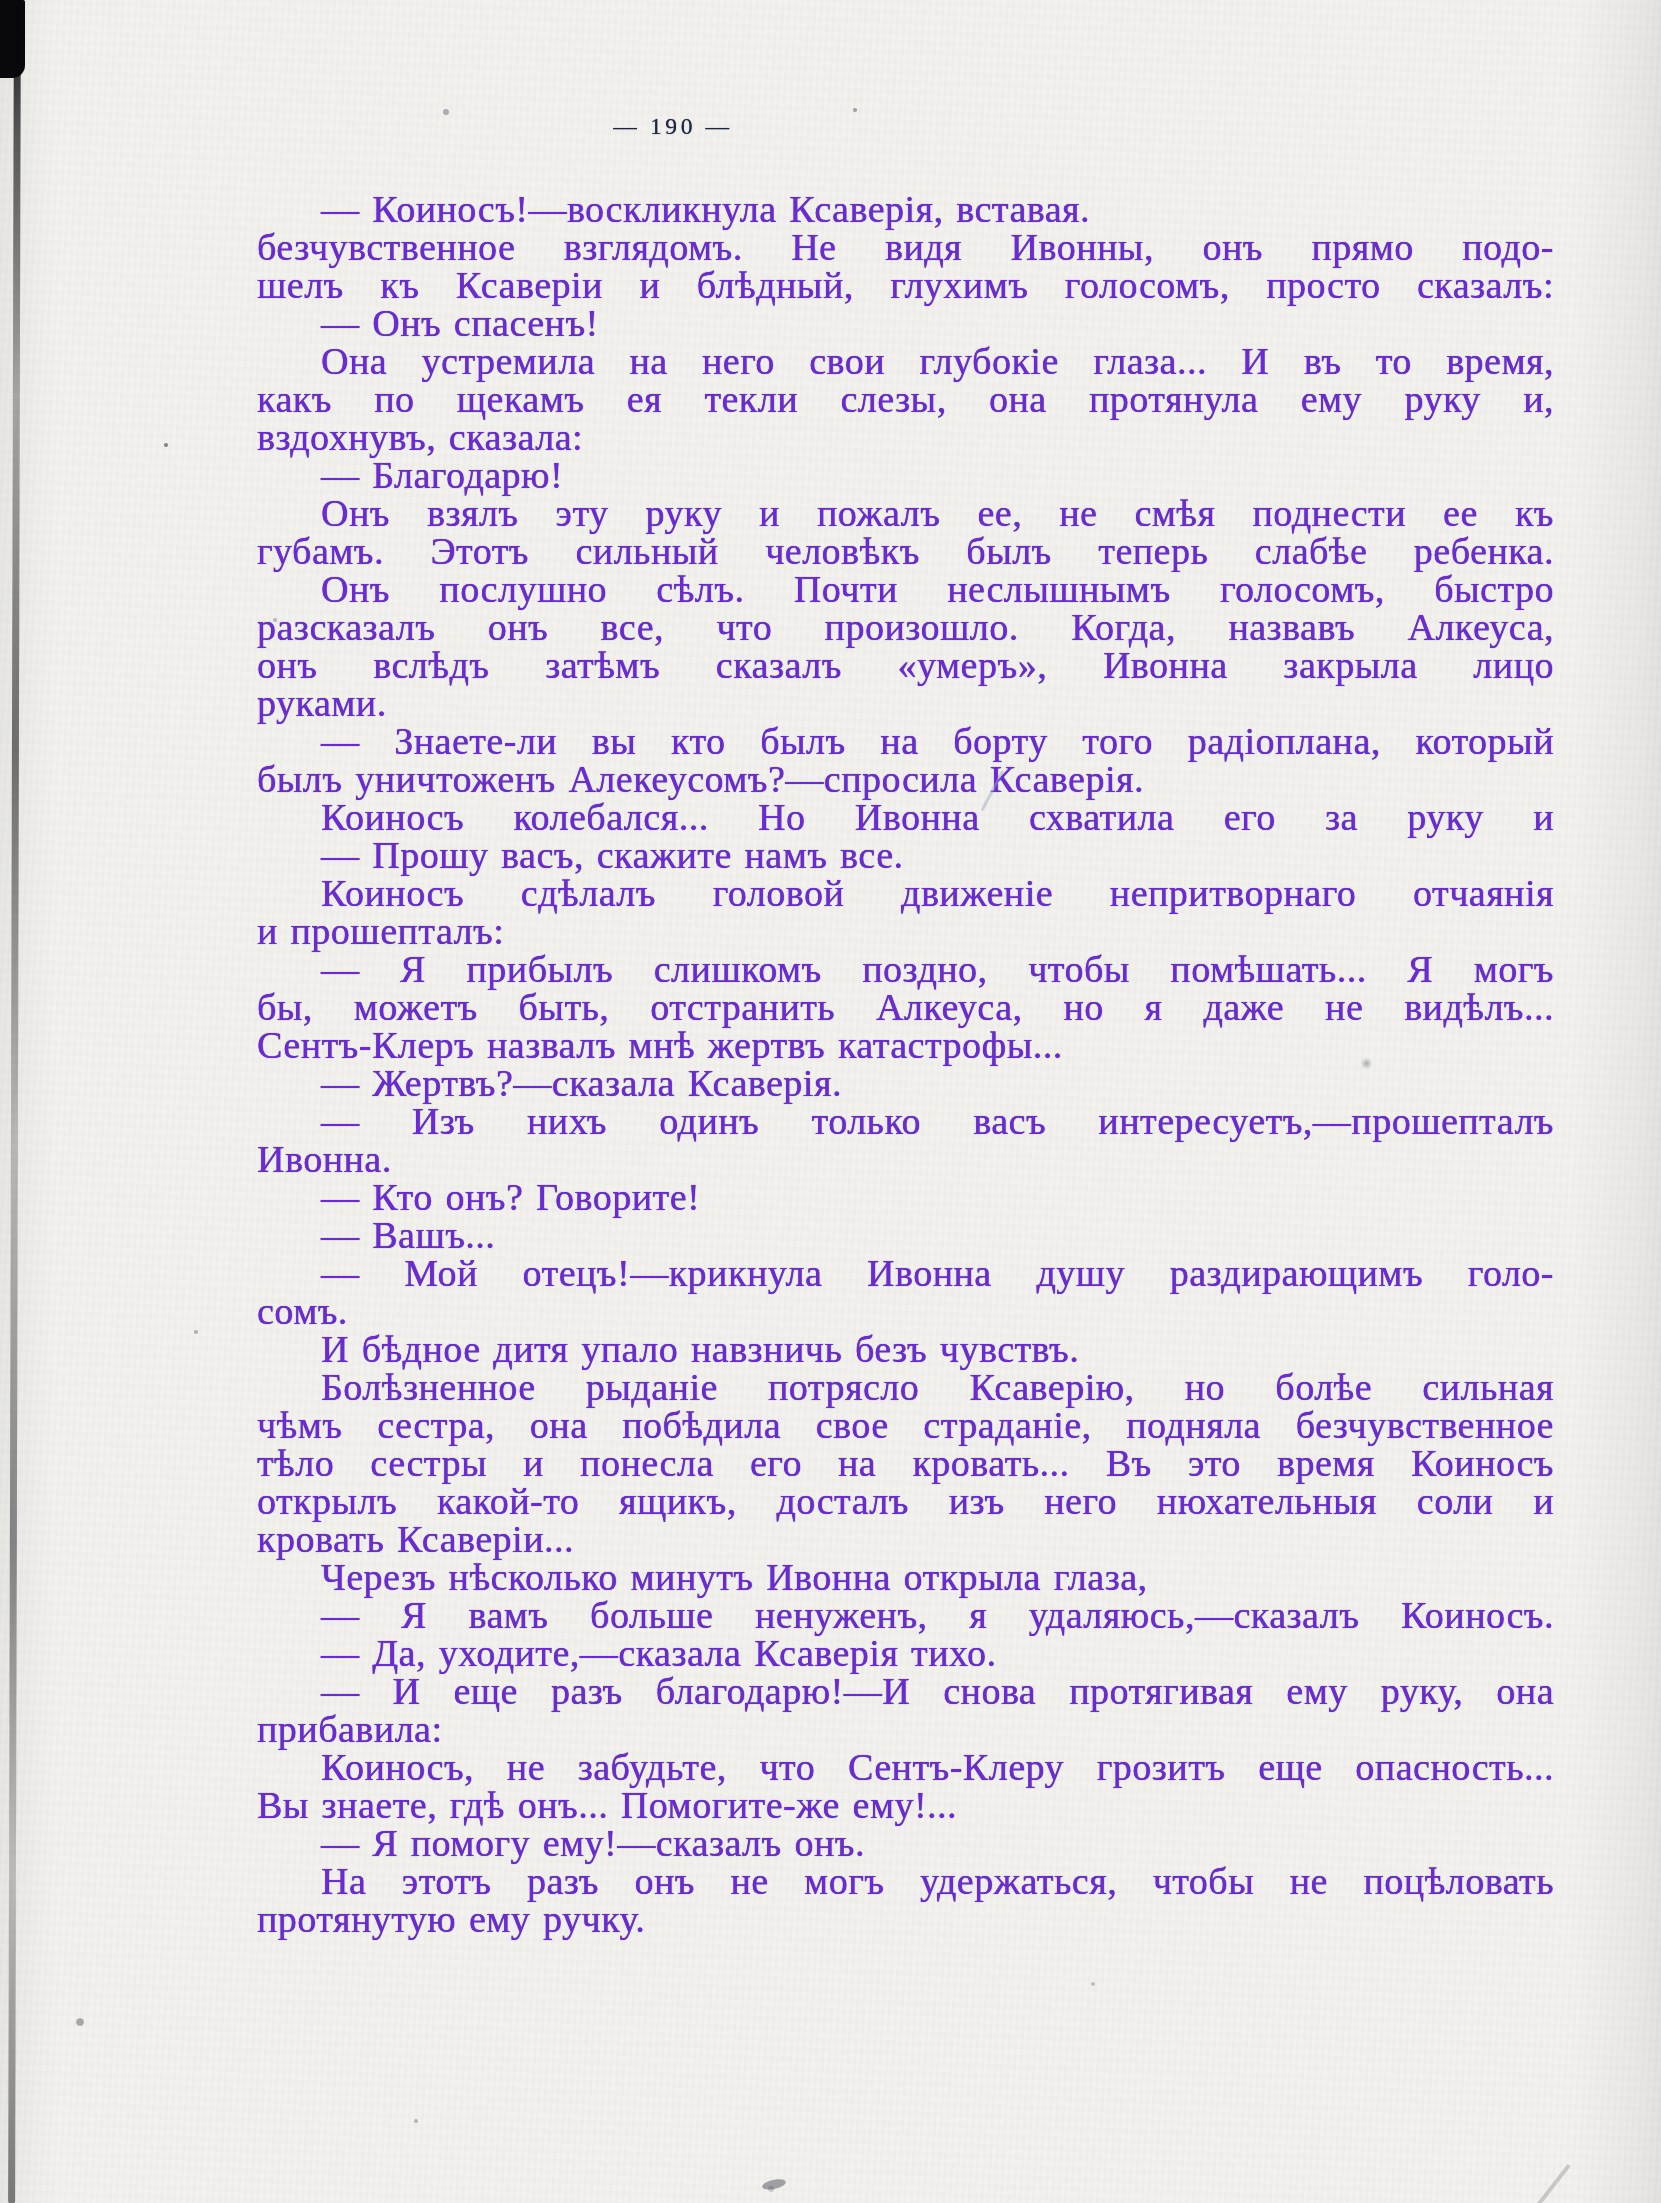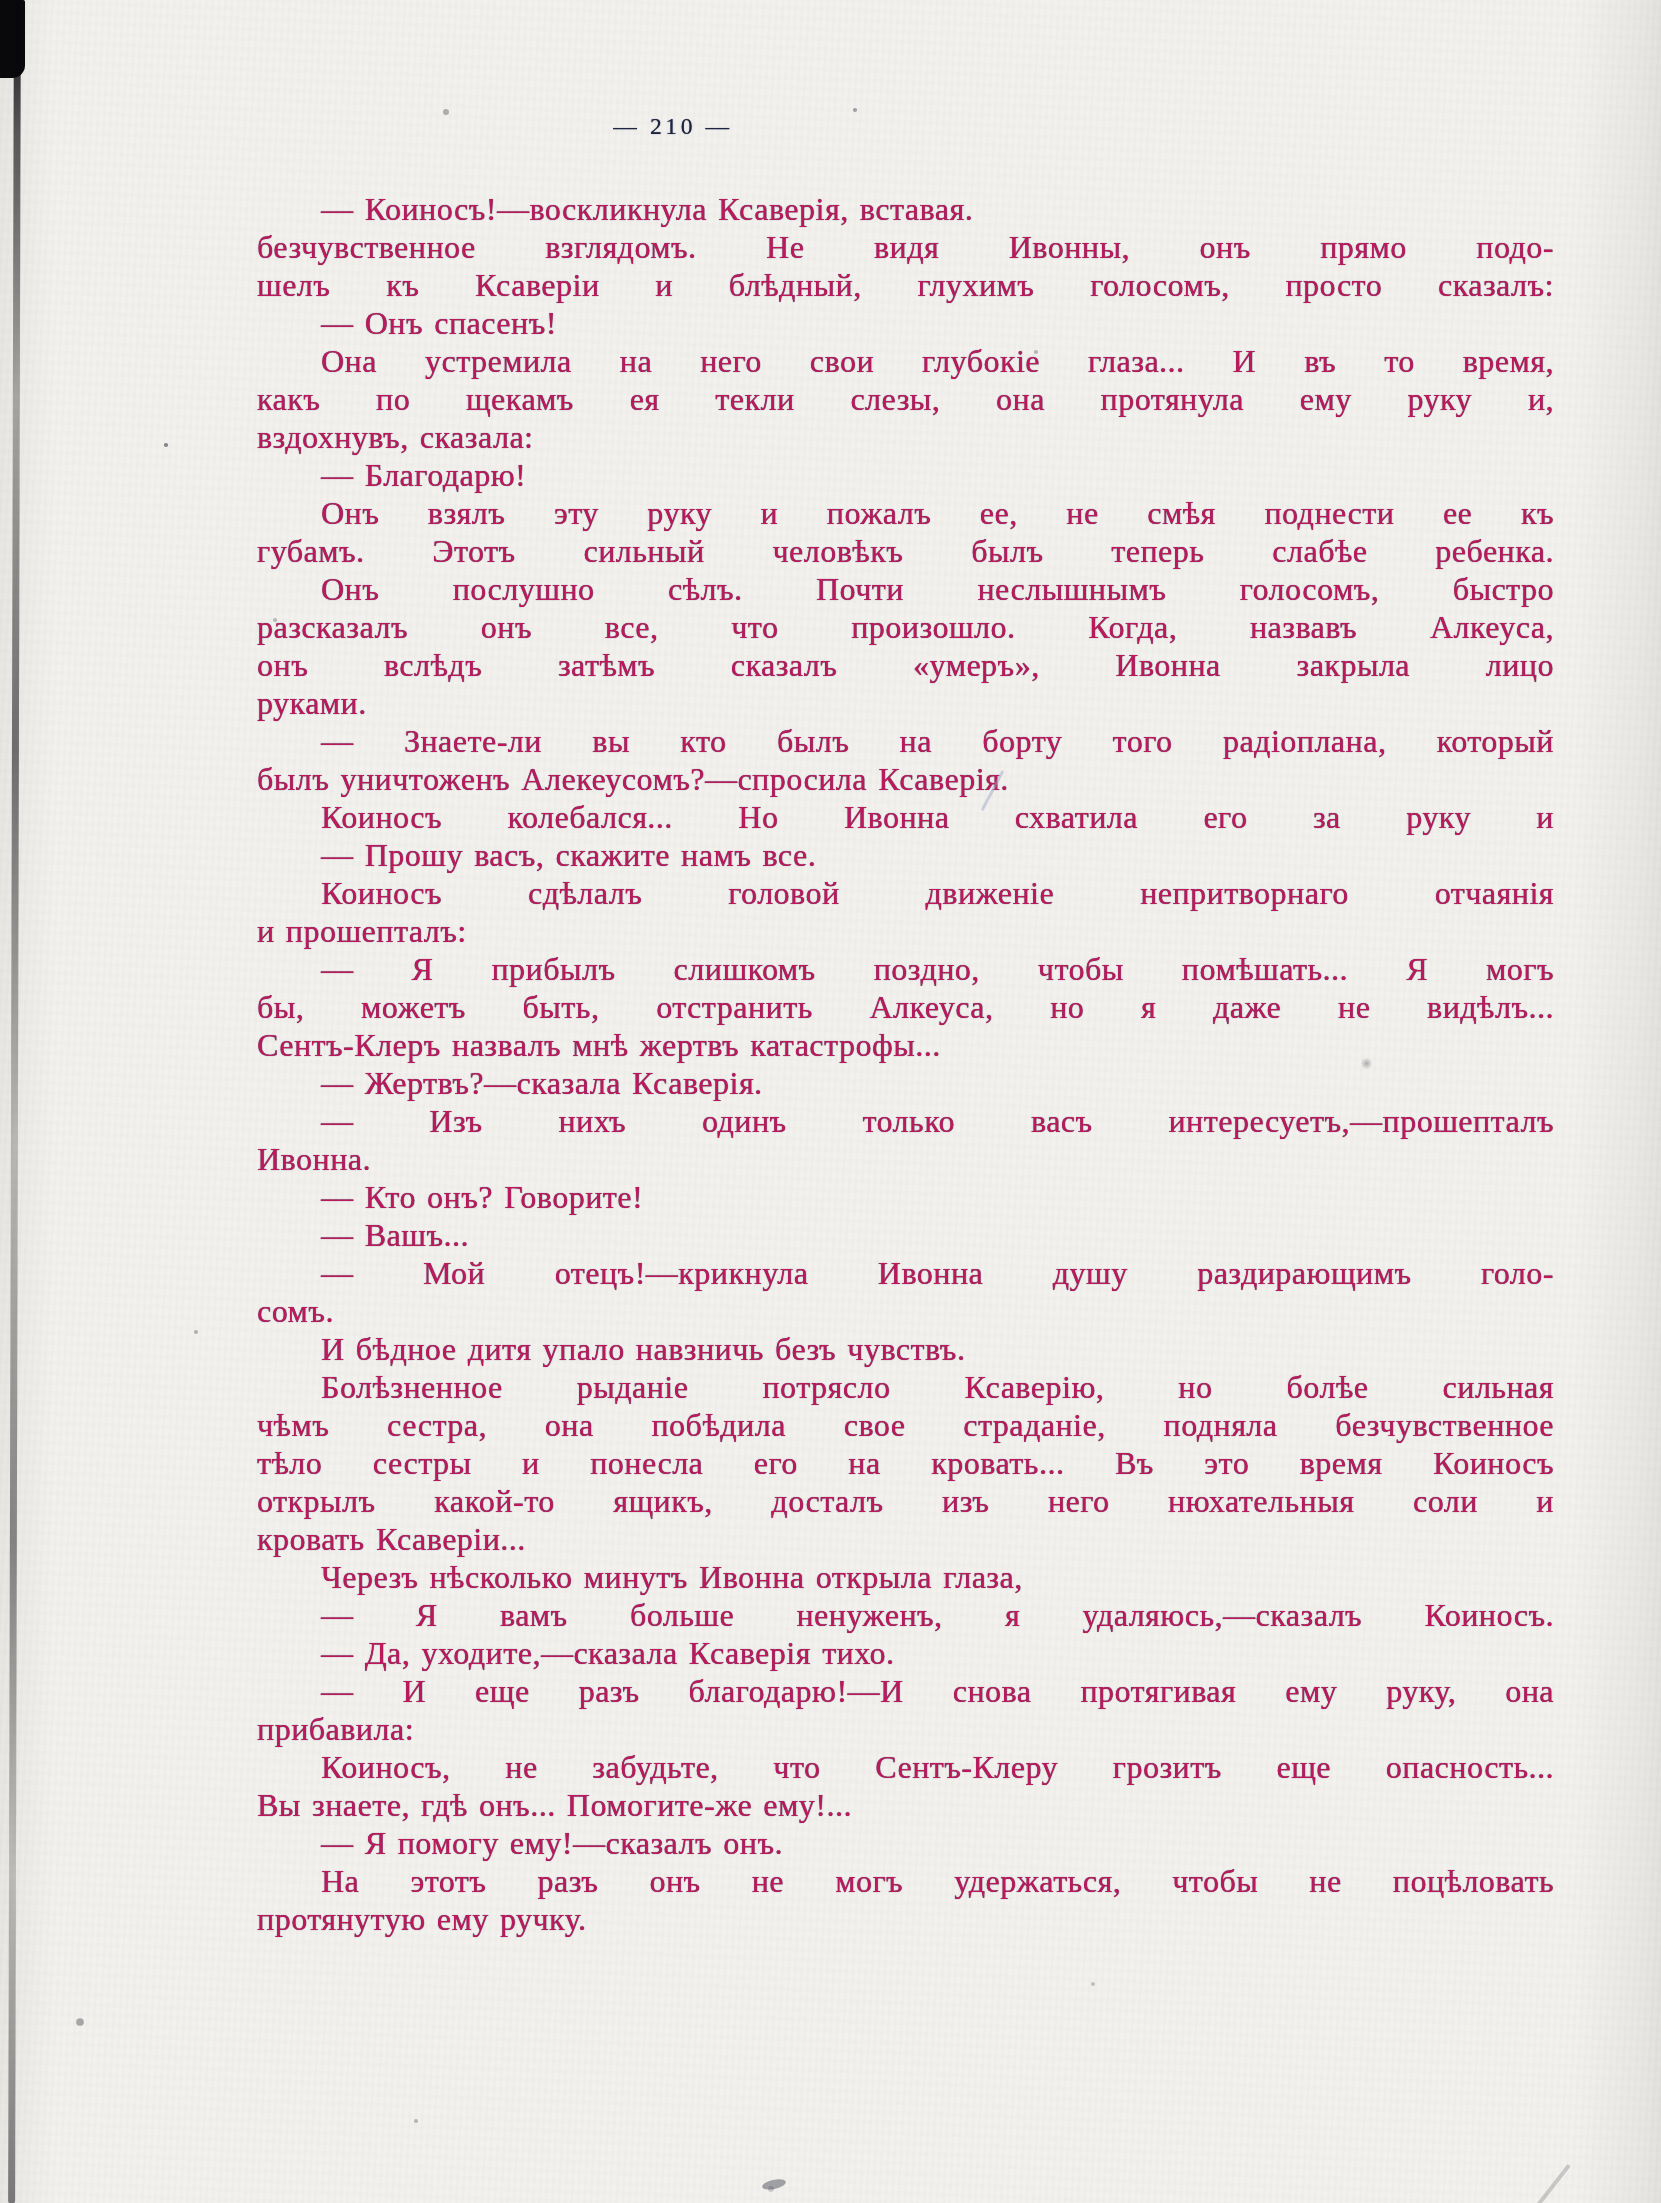--- a/index.html
+++ b/index.html
@@ -34,22 +34,22 @@
     font-size: 23.6px;
     letter-spacing: 3.6px;
     color: #1d2542;
     text-shadow: 0 0 0.9px rgba(29,37,66,0.85);
   }
   .text-block {
     position: absolute;
     left: 257px;
     top: 190px;
     width: 1297px;
-    color: #be185d;
-    font-size: 32px;
+    color: #6d28d9;
+    font-size: 38px;
     line-height: 38px;
     letter-spacing: 0.5px;
     word-spacing: 2.7px;
     text-shadow: 0 0 0.9px rgba(29,37,66,0.8), 0.5px 0.4px 0 rgba(29,37,66,0.28);
   }
   .line {
     text-align: justify;
     min-height: 38px;
   }
   .line.fill { text-align-last: justify; }
@@ -126,21 +126,21 @@
     transform: rotate(38deg);
     border-radius: 2.7px;
     background: rgba(120,122,130,0.35);
   }
 </style>
 </head>
 <body>
 
 <div class="paper-grain"></div>
 
-<div class="page-number">— 210 —</div>
+<div class="page-number">— 190 —</div>
 
 <div class="text-block">
   <div class="line indent">— Коиносъ!—воскликнула Ксаверія, вставая.</div>
   <div class="line fill">безчувственное взглядомъ. Не видя Ивонны, онъ прямо подо-</div>
   <div class="line fill">шелъ къ Ксаверіи и блѣдный, глухимъ голосомъ, просто сказалъ:</div>
   <div class="line indent">— Онъ спасенъ!</div>
   <div class="line indent fill">Она устремила на него свои глубокіе глаза... И въ то время,</div>
   <div class="line fill">какъ по щекамъ ея текли слезы, она протянула ему руку и,</div>
   <div class="line">вздохнувъ, сказала:</div>
   <div class="line indent">— Благодарю!</div>

